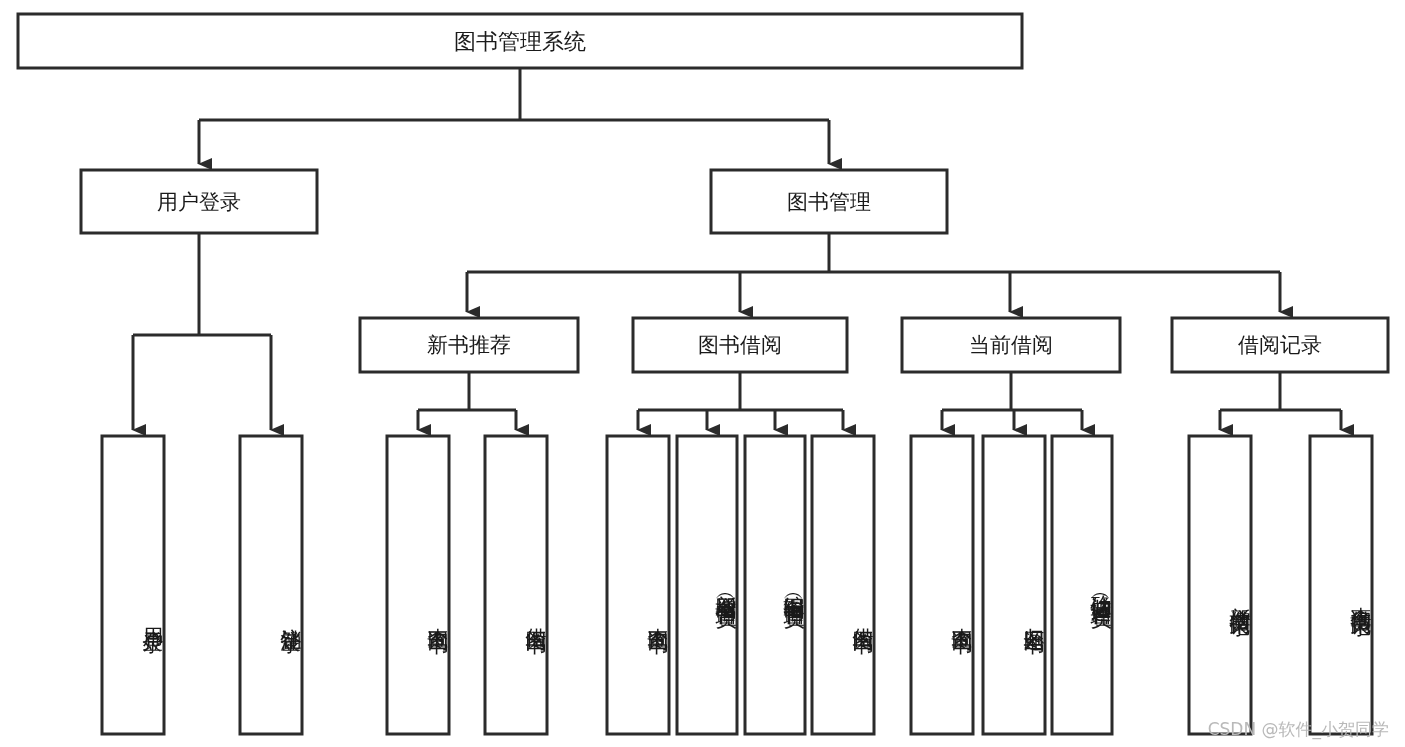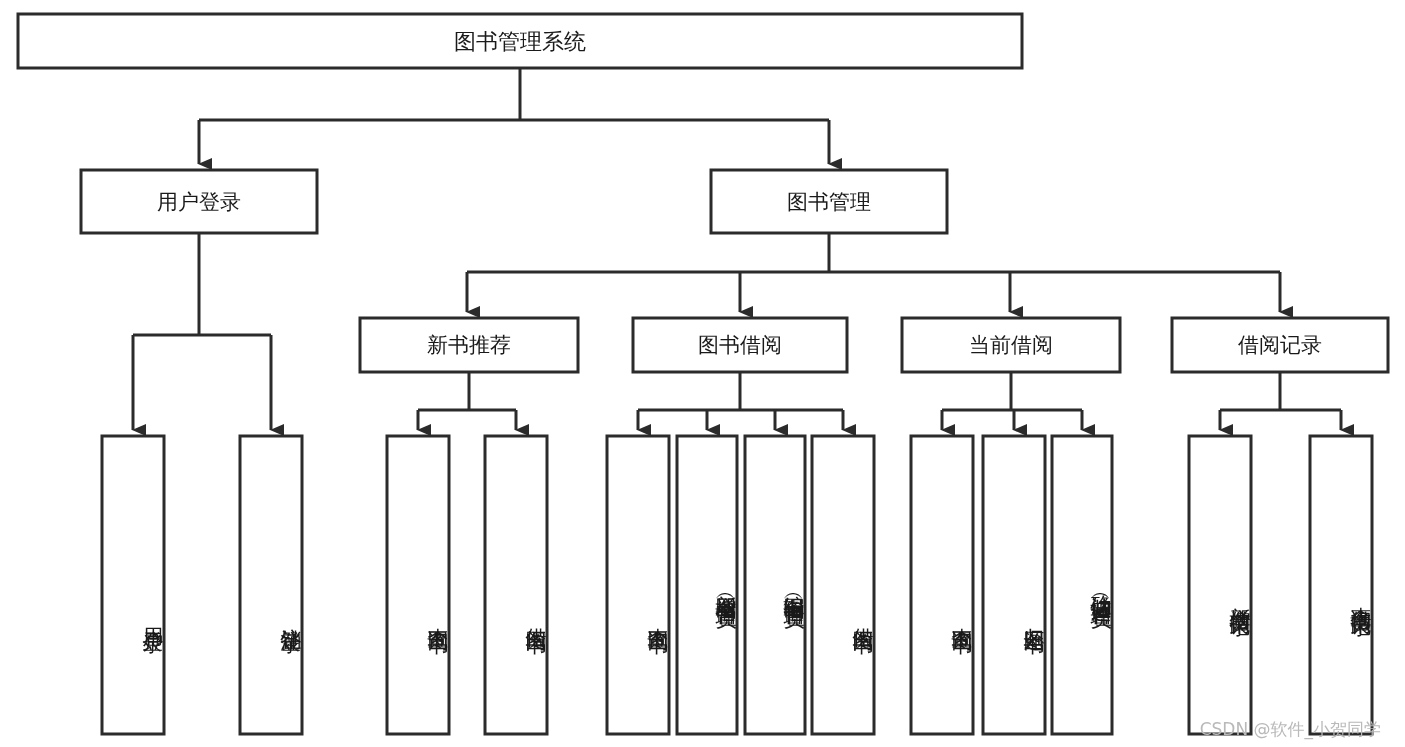--- a/index.html
+++ b/index.html
@@ -63,21 +63,21 @@
     color: #1a1a1a;
     letter-spacing: 2px;
     white-space: nowrap;
     display: flex;
     align-items: flex-start;
     justify-content: center;
     pointer-events: none;
   }
   .watermark {
     position: absolute;
-    right: 24px;
+    right: 16px;
     bottom: 6px;
     font-family: "DejaVu Sans", "Liberation Sans", sans-serif;
     font-size: 17px;
     color: #b9b9b9;
     white-space: nowrap;
   }
 </style>
 </head>
 <body>
 

